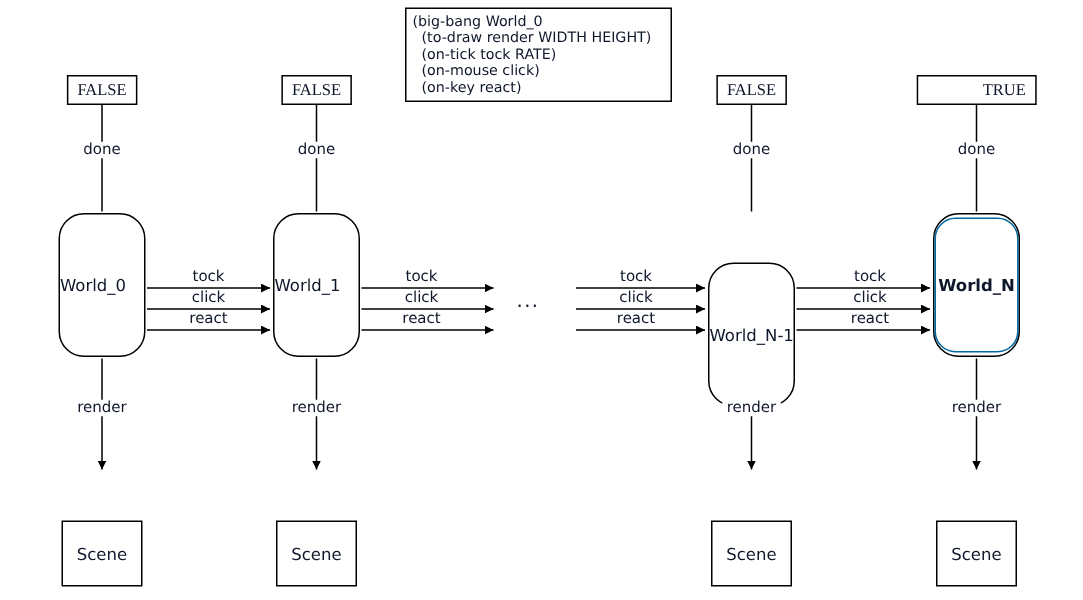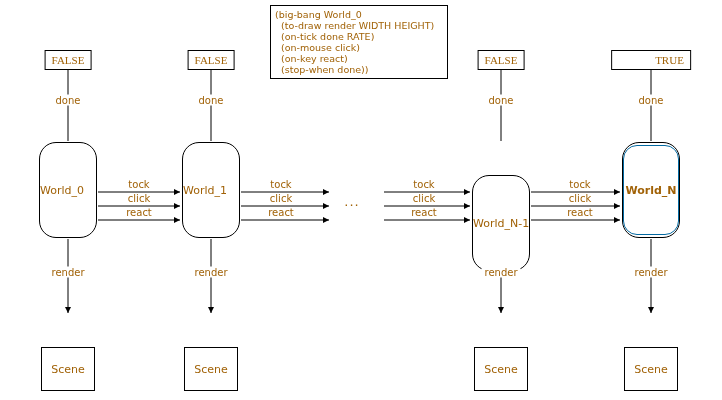--- a/index.html
+++ b/index.html
@@ -1,19 +1,19 @@
 <!DOCTYPE html>
 <html><head>
 <meta charset="utf-8">
 <style>
   html,body { margin:0; padding:0; background:#fff; }
   #canvas {
     position:relative; width:722px; height:400px;
     background:#fff; overflow:hidden;
-    font-family:"DejaVu Sans", sans-serif; color:#a16207;
+    font-family:"DejaVu Sans", sans-serif; color:#0f172a;
   }
   .abs { position:absolute; }
   #arrow-layer { left:0; top:0; }
   #arrow-layer line { stroke:#000; stroke-width:1; }
 
   .flag {
     top:50px; height:20px; padding:0 6px;
     border:1px solid #000; background:#fff;
     display:flex; align-items:center; justify-content:center;
     font-size:11px; transform:translateX(-50%);
@@ -95,24 +95,23 @@
     <line x1="384" y1="220" x2="470" y2="220" marker-end="url(#ah)"></line>
 
     <line x1="531" y1="192" x2="620" y2="192" marker-end="url(#ah)"></line>
     <line x1="531" y1="206" x2="620" y2="206" marker-end="url(#ah)"></line>
     <line x1="531" y1="220" x2="620" y2="220" marker-end="url(#ah)"></line>
   </svg>
 
   <div class="code abs">
     <div>(big-bang World_0</div>
     <div>  (to-draw render WIDTH HEIGHT)</div>
-    <div>  (on-tick done RATE)</div>
+    <div>  (on-tick tock RATE)</div>
     <div>  (on-mouse click)</div>
     <div>  (on-key react)</div>
-    <div>  (stop-when done))</div>
   </div>
 
   <div class="flag abs" style="left:68px;">
       <span>FALSE</span>
     </div>
   <div class="flag abs" style="left:211px;">
       <span>FALSE</span>
     </div>
   <div class="flag abs" style="left:501px;">
       <span>FALSE</span>

